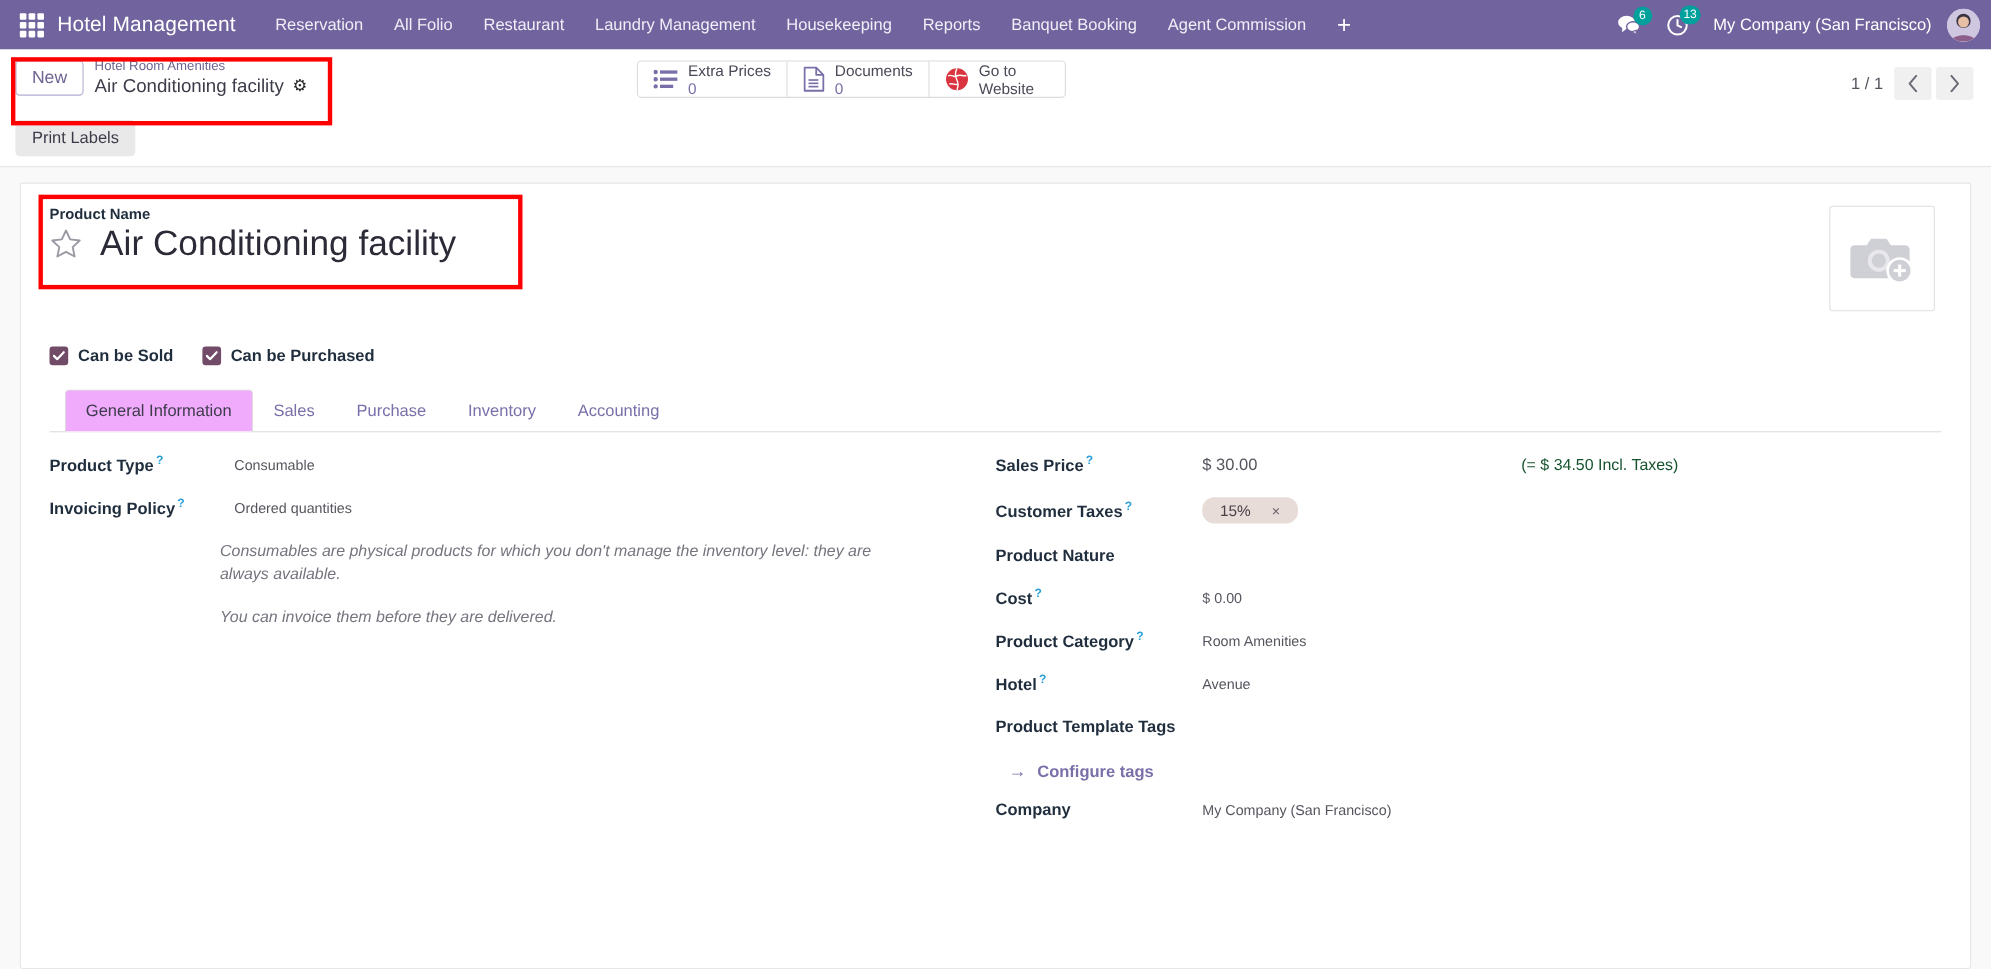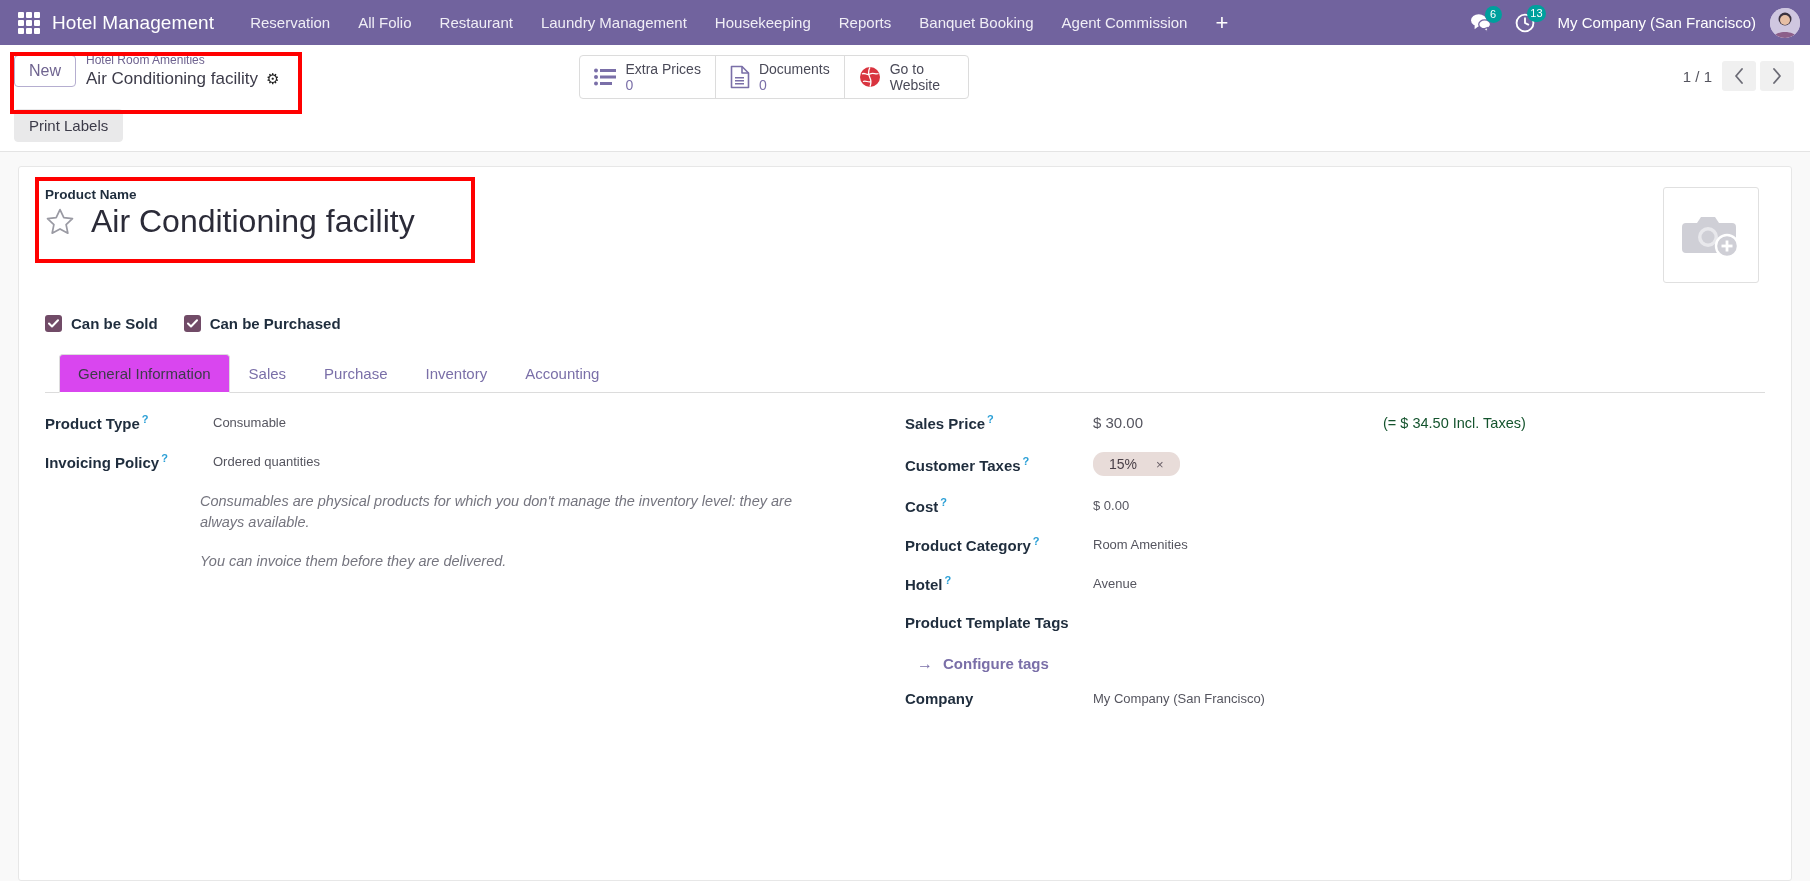--- a/index.html
+++ b/index.html
@@ -143,21 +143,21 @@
     pointer-events: none;
     z-index: 40;
   }
 
   
   .stat-cluster {
     display: flex;
     border: 1px solid #dcdcdc;
     border-radius: 4px;
     background: #fff;
-    height: 44px;
+    height: 34px;
     margin-left: 300px;
     margin-top: 2px;
   }
   .stat-btn {
     display: flex;
     align-items: center;
     gap: 9px;
     padding: 4px 14px;
     border-right: 1px solid #dcdcdc;
     cursor: pointer;
@@ -269,21 +269,21 @@
     color: #7a6fa8;
     padding: 10px 18px;
     cursor: pointer;
     border: 1px solid transparent;
     border-radius: 4px 4px 0 0;
     margin-bottom: -1px;
     white-space: nowrap;
   }
   .tab.active {
     color: #3c3b49;
-    background: #d946ef;
+    background: #f0abfc;
     border-color: #dcdcdc;
     border-bottom-color: #fff;
     text-align: right;
   }
 
   
   .form-cols {
     display: flex;
     gap: 0px;
     padding-top: 20px;
@@ -561,20 +561,24 @@
         <div class="frow">
           <span class="flabel">
             <span>Customer Taxes</span><span class="help">?</span>
           </span>
           <span class="tax-tag">
             <span>15%</span>
             <span class="tag-x">×</span>
           </span>
         </div>
 
+        <div class="frow">
+          <span class="flabel">Product Nature</span>
+          <span class="fvalue empty"></span>
+        </div>
 
         <div class="frow">
           <span class="flabel">
             <span>Cost</span><span class="help">?</span>
           </span>
           <span class="fvalue">$ 0.00</span>
         </div>
 
         <div class="frow">
           <span class="flabel">

